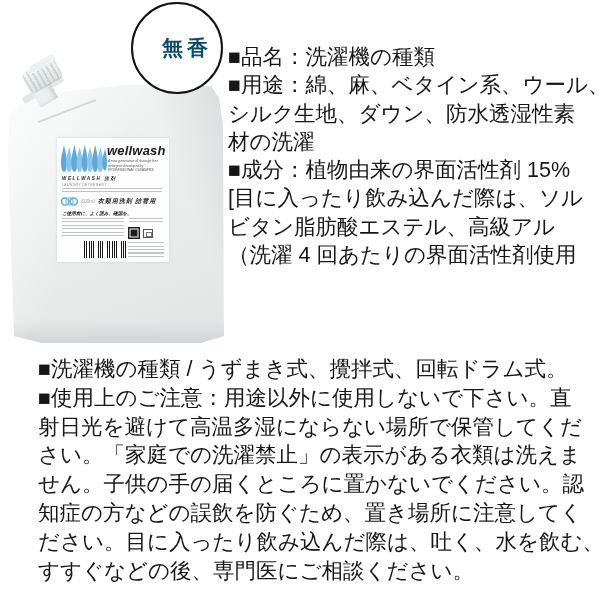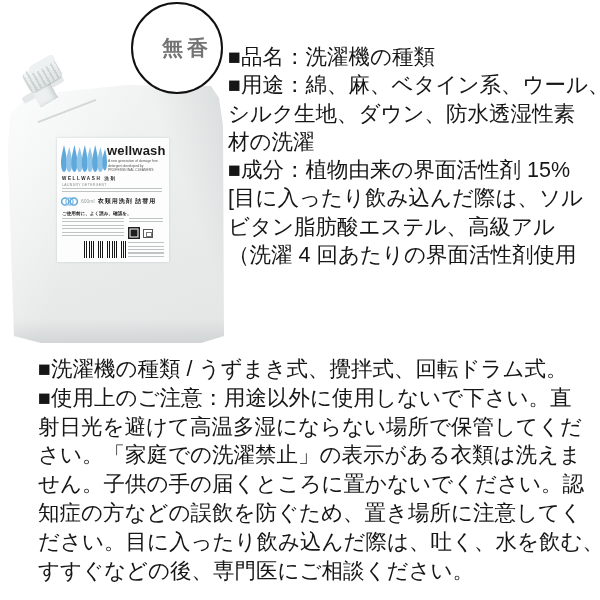--- a/index.html
+++ b/index.html
@@ -3,21 +3,21 @@
 <meta charset="utf-8">
 <style>
   html,body{margin:0;padding:0;}
   body{
     width:600px;height:600px;background:#ffffff;overflow:hidden;position:relative;
     font-family:"Liberation Sans","DejaVu Sans",sans-serif;
   }
   .canvas{position:absolute;inset:0;background:#fff;}
 
   
-  .pouch{position:absolute;left:6px;top:56px;width:222px;height:292px;z-index:1;}
+  .pouch{position:absolute;left:6px;top:56px;width:222px;height:292px;z-index:1;font-style:italic;}
   .pouch-body{
     position:absolute;inset:0;
     clip-path:polygon(8px 280px,2px 100px,4px 58px,18px 45px,55px 36px,120px 29px,205px 30px,213px 42px,217px 70px,218px 280px,195px 287px,35px 287px);
     background:
       linear-gradient(115deg, rgba(255,255,255,.8), rgba(255,255,255,0) 45%),
       linear-gradient(250deg, rgba(176,182,182,.40), rgba(176,182,182,0) 28%),
       linear-gradient(to top, rgba(178,184,184,.45), rgba(178,184,184,0) 10%),
       linear-gradient(160deg,#f5f6f6,#e8eaea 70%,#e3e5e5);
   }
   .pouch-crease{position:absolute;left:30px;top:54px;width:62px;height:2px;background:rgba(198,204,204,.75);transform:rotate(-21deg);}
@@ -57,21 +57,21 @@
     position:absolute;left:27px;top:103px;width:44px;height:17px;
     background:repeating-linear-gradient(90deg,#151515 0 1px,#fff 1px 2.4px,#151515 2.4px 3.1px,#fff 3.1px 4.6px);
   }
 
   
   .badge{
     position:absolute;left:131px;top:2px;width:92px;height:92px;border-radius:50%;
     background:#fff;border:2px solid #111;box-sizing:border-box;z-index:3;
     display:flex;align-items:center;justify-content:center;
   }
-  .badge span{font-size:21px;font-weight:700;color:#737373;letter-spacing:4px;margin-left:20px;}
+  .badge span{font-size:21px;font-weight:700;color:#0c4a6e;letter-spacing:4px;margin-left:20px;}
 
   
   .specs{position:absolute;left:228px;top:43px;z-index:2;}
   .specs .line{font-size:21.5px;line-height:28.3px;color:#161616;font-weight:500;white-space:nowrap;}
   .notes{position:absolute;left:38px;top:355px;z-index:2;}
   .notes .line{font-size:21.5px;line-height:28.8px;color:#161616;font-weight:500;white-space:nowrap;}
 </style>
 </head>
 <body>
 

